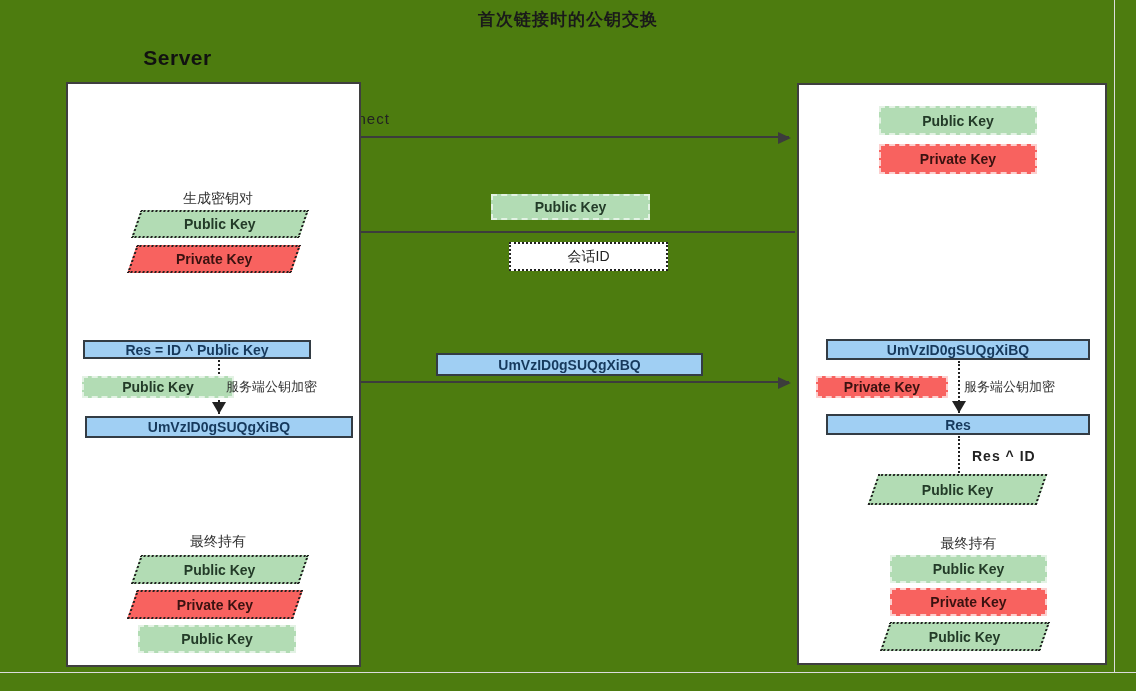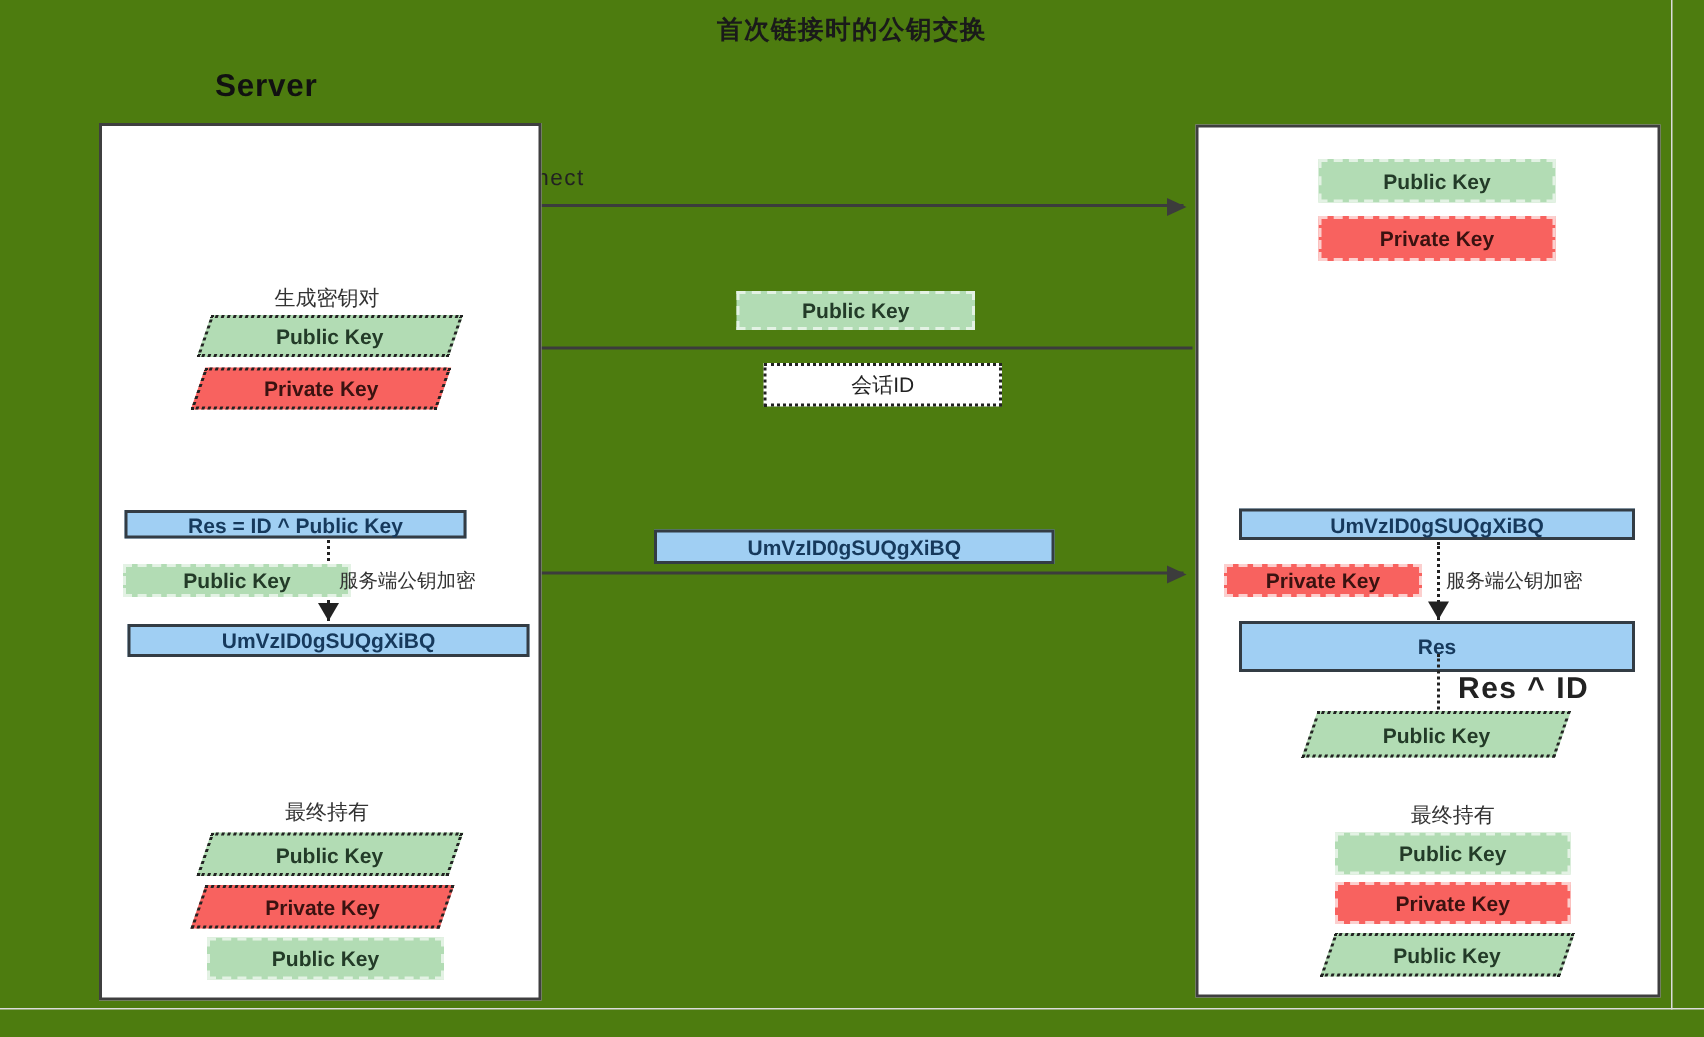--- a/index.html
+++ b/index.html
@@ -23,21 +23,21 @@
   .bluebox { position:absolute; background:var(--blue); border:2px solid #333c44;
              display:flex; align-items:center; justify-content:center;
              font-size:14px; font-weight:bold; color:#16395c; }
   .dotted-msg { position:absolute; background:#fff; border:2px dotted #222;
                 display:flex; align-items:center; justify-content:center;
                 font-size:14px; color:#222; }
 
   .msg-label { position:absolute; font-size:15px; color:#222; letter-spacing:1px; }
   .cluster-label { position:absolute; text-align:center; font-size:14px; color:#333; }
   .note { position:absolute; font-size:13px; color:#333; white-space:nowrap; }
-  .note.xor { font-size:20px; font-weight:bold; color:#222; letter-spacing:1px; }
+  .note.xor { font-size:14px; font-weight:bold; color:#222; letter-spacing:1px; }
 
   .hline { position:absolute; height:0; border-top:2px solid var(--line); }
   .hline.right::after { content:""; position:absolute; right:-2px; top:-6px; width:0; height:0;
       border-left:13px solid var(--line); border-top:6px solid transparent; border-bottom:6px solid transparent; }
   .hline.left::after  { content:""; position:absolute; left:-2px; top:-6px; width:0; height:0;
       border-right:13px solid var(--line); border-top:6px solid transparent; border-bottom:6px solid transparent; }
 
   .vdotted { position:absolute; width:0; border-left:2px dotted #222; }
   .vdotted::after { content:""; position:absolute; left:-8px; bottom:0; width:0; height:0;
       border-top:12px solid #222; border-left:7px solid transparent; border-right:7px solid transparent; }
@@ -114,21 +114,21 @@
     </div>
 
     <div class="bluebox" style="left:27px;top:254px;width:264px;height:21px;">
       <span>UmVzID0gSUQgXiBQ</span>
     </div>
     <div class="vdotted" style="left:159px;top:276px;height:52px;"></div>
     <div class="key red" style="left:17px;top:291px;width:132px;height:22px;">
       <span>Private Key</span>
     </div>
     <div class="note" style="left:165px;top:293px;">服务端公钥加密</div>
-    <div class="bluebox" style="left:27px;top:329px;width:264px;height:34px;">
+    <div class="bluebox" style="left:27px;top:329px;width:264px;height:21px;">
       <span>Res</span>
     </div>
     <div class="vdotted" style="left:159px;top:351px;height:53px;"></div>
     <div class="note xor" style="left:173px;top:363px;">Res ^ ID</div>
     <div class="key green para" style="left:74px;top:389px;width:169px;height:31px;">
       <span>Public Key</span>
     </div>
 
     <div class="cluster-label" style="left:89px;top:450px;width:161px;">最终持有</div>
     <div class="key green" style="left:91px;top:470px;width:157px;height:28px;">

